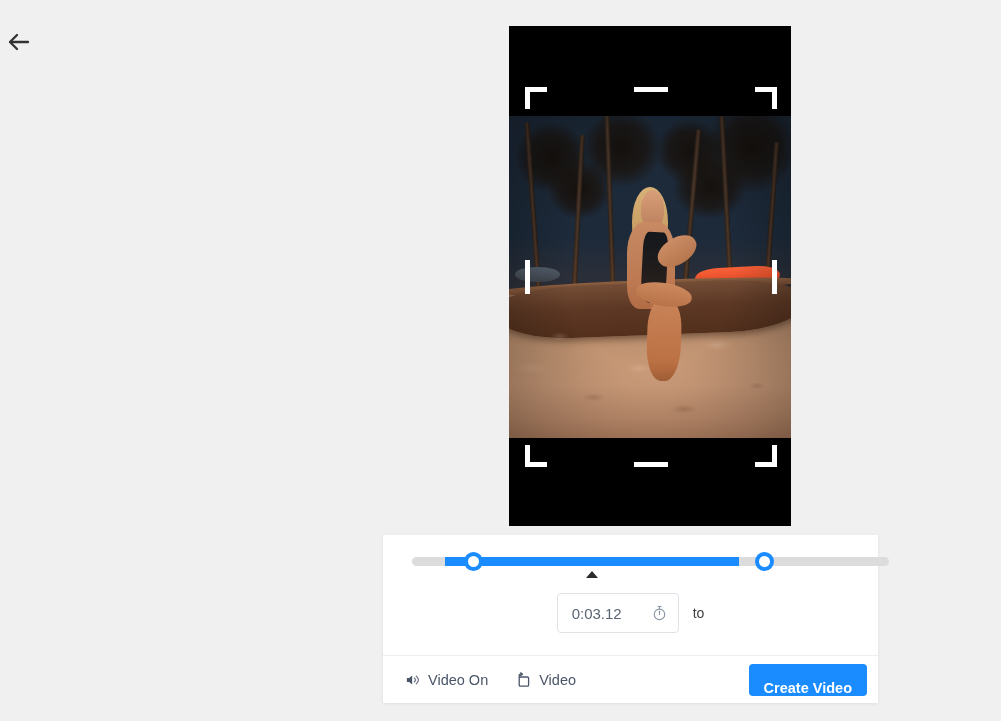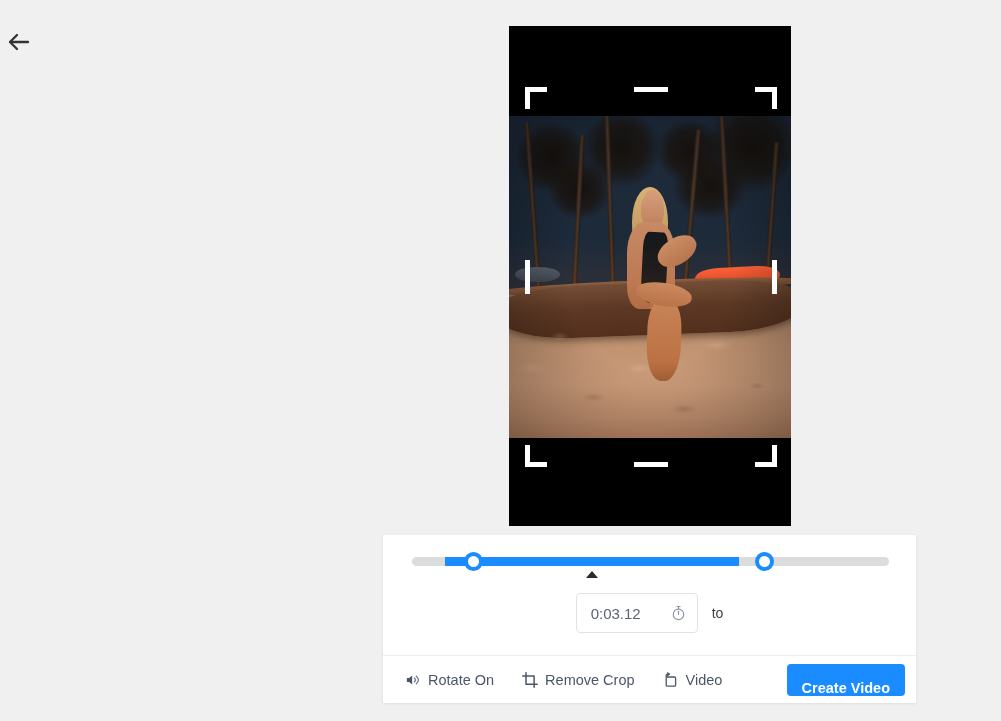--- a/index.html
+++ b/index.html
@@ -301,21 +301,21 @@
   .ce-top    { left: 50%; top: 0;    width: 34px; height: 5px; margin-left: -17px; }
   .ce-bottom { left: 50%; bottom: 0; width: 34px; height: 5px; margin-left: -17px; }
   .ce-left   { left: 0;   top: 50%;  width: 5px; height: 34px; margin-top: -17px; }
   .ce-right  { right: 0;  top: 50%;  width: 5px; height: 34px; margin-top: -17px; }
 
   
   #controls-panel {
     position: absolute;
     left: 383px;
     top: 535px;
-    width: 533px;
+    width: 495px;
     background: #ffffff;
     box-shadow: 0 1px 3px rgba(0,0,0,.08);
   }
 
   
   #trim-slider-row {
     position: relative;
     height: 58px;
   }
   #trim-track {
@@ -535,32 +535,23 @@
   <div id="toolbar">
 
     <button class="tool-btn">
       <span class="ticon">
         <svg width="16" height="14" viewBox="0 0 17 14" fill="none">
           <path d="M2 5h2.4L7.6 2.2v9.6L4.4 9H2V5z" fill="#4a5568"></path>
           <path d="M9.8 4.8c.8.6 1.3 1.4 1.3 2.2s-.5 1.6-1.3 2.2" stroke="#4a5568" stroke-width="1.1" stroke-linecap="round"></path>
           <path d="M11.9 2.8c1.4 1 2.3 2.5 2.3 4.2s-.9 3.2-2.3 4.2" stroke="#4a5568" stroke-width="1.1" stroke-linecap="round"></path>
         </svg>
       </span>
-      <span>Rotate On</span>
+      <span>Video On</span>
     </button>
 
-    <button class="tool-btn">
-      <span class="ticon">
-        <svg width="16" height="16" viewBox="0 0 16 16" fill="none">
-          <path d="M4 0.8v11.4h11.2" stroke="#4a5568" stroke-width="1.5" stroke-linecap="round" stroke-linejoin="round"></path>
-          <path d="M0.8 3.9h11.3v11.3" stroke="#4a5568" stroke-width="1.5" stroke-linecap="round" stroke-linejoin="round"></path>
-        </svg>
-      </span>
-      <span>Remove Crop</span>
-    </button>
 
     <button class="tool-btn">
       <span class="ticon">
         <svg width="16" height="16" viewBox="0 0 16 16" fill="none">
           <rect x="3.2" y="5" width="9.4" height="9.2" rx="1.2" stroke="#4a5568" stroke-width="1.3"></rect>
           <path d="M3.2 5V3.4a1.2 1.2 0 011.2-1.2h1.8" stroke="#4a5568" stroke-width="1.3" stroke-linecap="round"></path>
           <path d="M4.6 0.9L6.4 2.2 4.6 3.6" stroke="#4a5568" stroke-width="1.3" stroke-linecap="round" stroke-linejoin="round"></path>
         </svg>
       </span>
       <span>Video</span>

